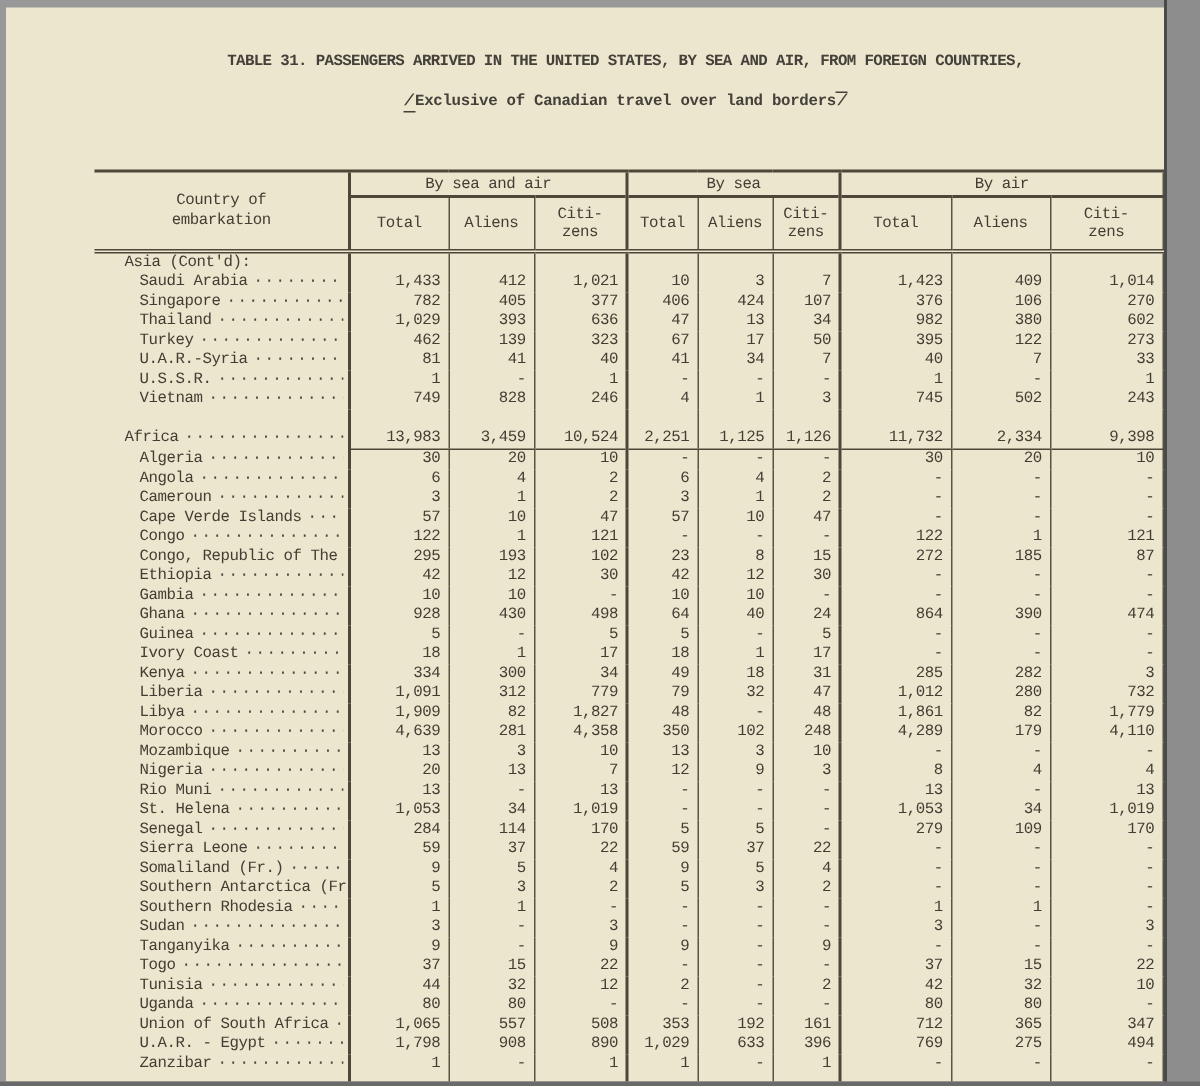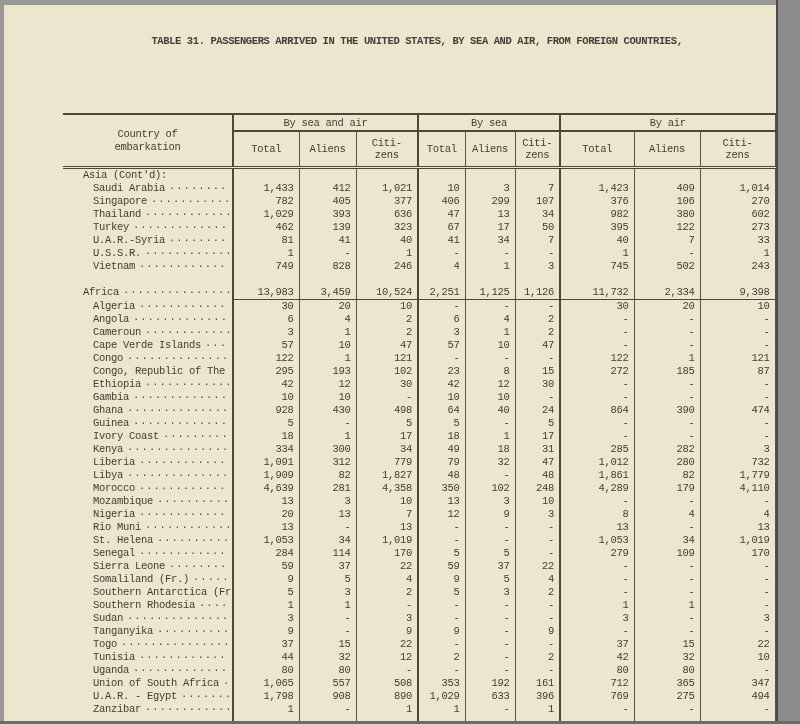--- a/index.html
+++ b/index.html
@@ -45,20 +45,21 @@
   .nm{white-space:pre;}
   .leader{flex:1;overflow:hidden;white-space:nowrap;letter-spacing:1px;margin-left:4px;margin-right:3px;color:#4a443a;}
   tr.filler td{height:46px;}
 </style>
 </head>
 <body>
 
 <div class="paper">
   <div class="titles">
     <div class="title-line">TABLE 31.  PASSENGERS ARRIVED IN THE UNITED STATES, BY SEA AND AIR, FROM FOREIGN COUNTRIES,</div>
+    <div class="note"><span class="bk-open">/</span><span>Exclusive of Canadian travel over land borders</span><span class="bk-close">/</span></div>
   </div>
 
   <table>
     <colgroup>
       <col style="width:170px">
         <col style="width:66px">
         <col style="width:57px">
         <col style="width:62px">
       <col style="width:47px">
         <col style="width:50px">
@@ -128,21 +129,21 @@
           <td class="name">
             <div class="row-flex">
               <span class="nm">Singapore</span>
               <span class="leader">····························································</span>
             </div>
           </td>
           <td class="num vh">782</td>
           <td class="num vl">405</td>
           <td class="num vl">377</td>
           <td class="num vh">406</td>
-          <td class="num vl">299</td>
+          <td class="num vl">424</td>
           <td class="num vl">107</td>
           <td class="num vh">376</td>
           <td class="num vl">106</td>
           <td class="num vl vr">270</td>
         </tr>
         <tr class="item">
           <td class="name">
             <div class="row-flex">
               <span class="nm">Thailand</span>
               <span class="leader">····························································</span>

